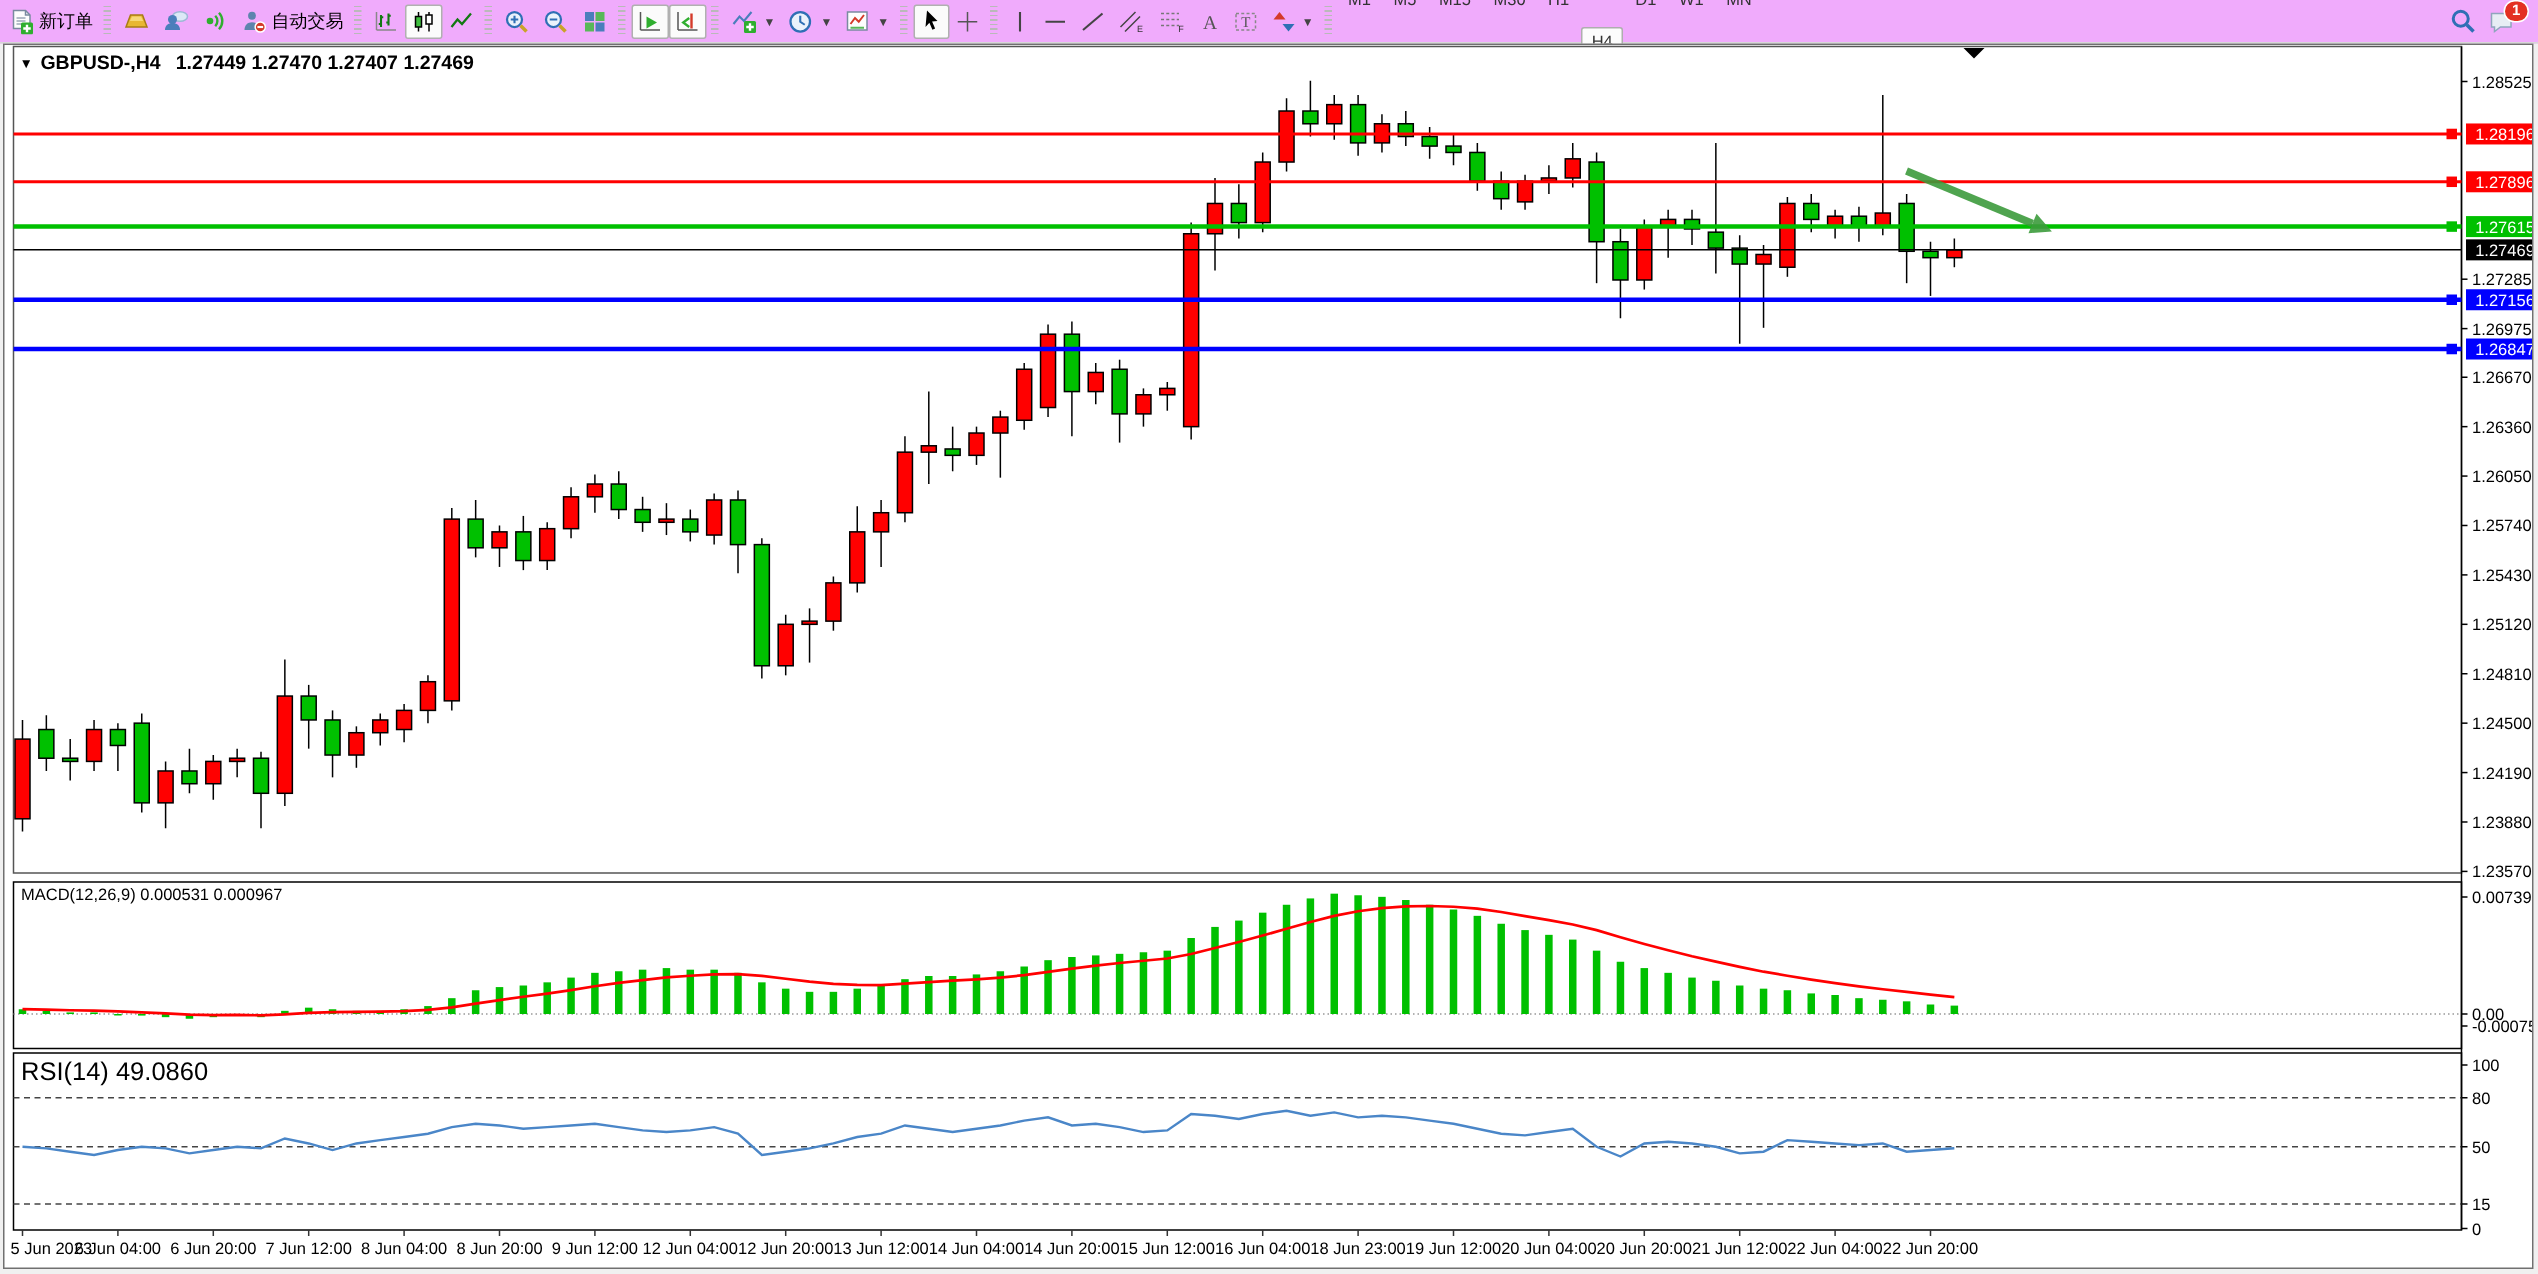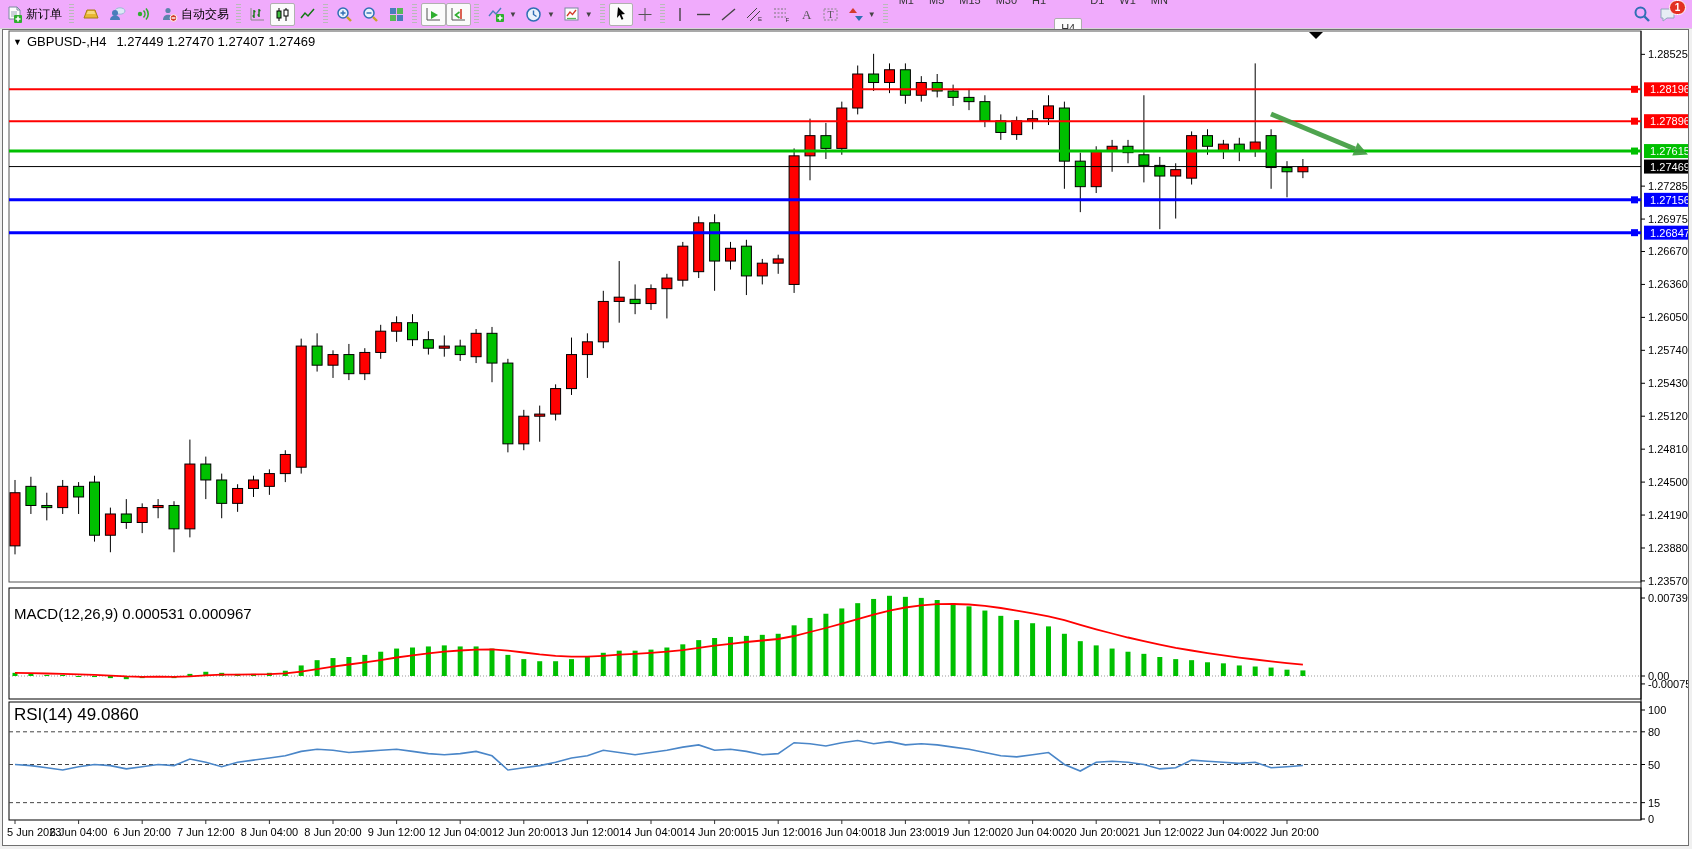--- a/index.html
+++ b/index.html
@@ -19,23 +19,23 @@
   .right-tools{margin-left:auto;display:flex;align-items:center;gap:8px;padding-right:12px;}
   .chatwrap{position:relative;}
   .badge{position:absolute;right:-8px;top:-6px;background:#e33022;color:#fff;font-size:10px;font-weight:bold;
     border-radius:8px;min-width:9px;height:13px;line-height:13px;text-align:center;padding:0 3px;border:1px solid #fff;}
   svg.ic{display:block;}
   
   .chartwin{position:absolute;left:2px;top:29px;width:1687px;height:817px;background:#fff;
     border:1px solid #707070;box-sizing:border-box;}
   #chartsvg{position:absolute;left:0;top:0;}
   .overlay{position:absolute;color:#000;white-space:pre;}
-  #chart-title{left:10px;top:4px;font-size:13px;font-weight:400;}
+  #chart-title{left:10px;top:4px;font-size:13px;font-weight:700;}
   #chart-title .tri{font-size:9px;vertical-align:1px;margin-right:5px;}
-  #macd-title{left:11px;top:575px;font-size:15px;text-align:right;}
+  #macd-title{left:11px;top:561px;font-size:11px;text-align:right;}
   #rsi-title{left:11px;top:675px;font-size:17px;}
 </style>
 </head>
 <body>
 
 <div class="toolbar">
   <div class="btn">
     <svg class="ic" width="17" height="17" viewBox="0 0 17 17">
       <path d="M3 1h8l3 3v9H3z" fill="#fdfdfd" stroke="#7a8aa0"></path>
         <path d="M11 1v3h3" fill="none" stroke="#7a8aa0"></path>

